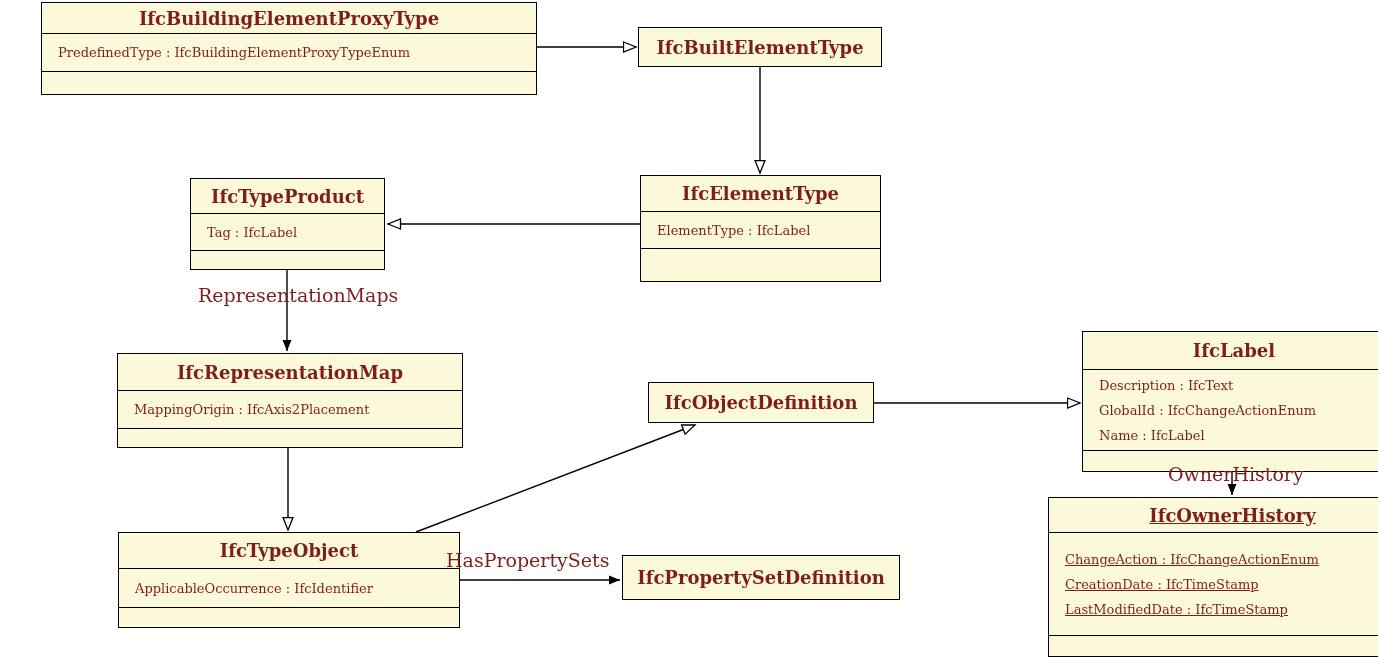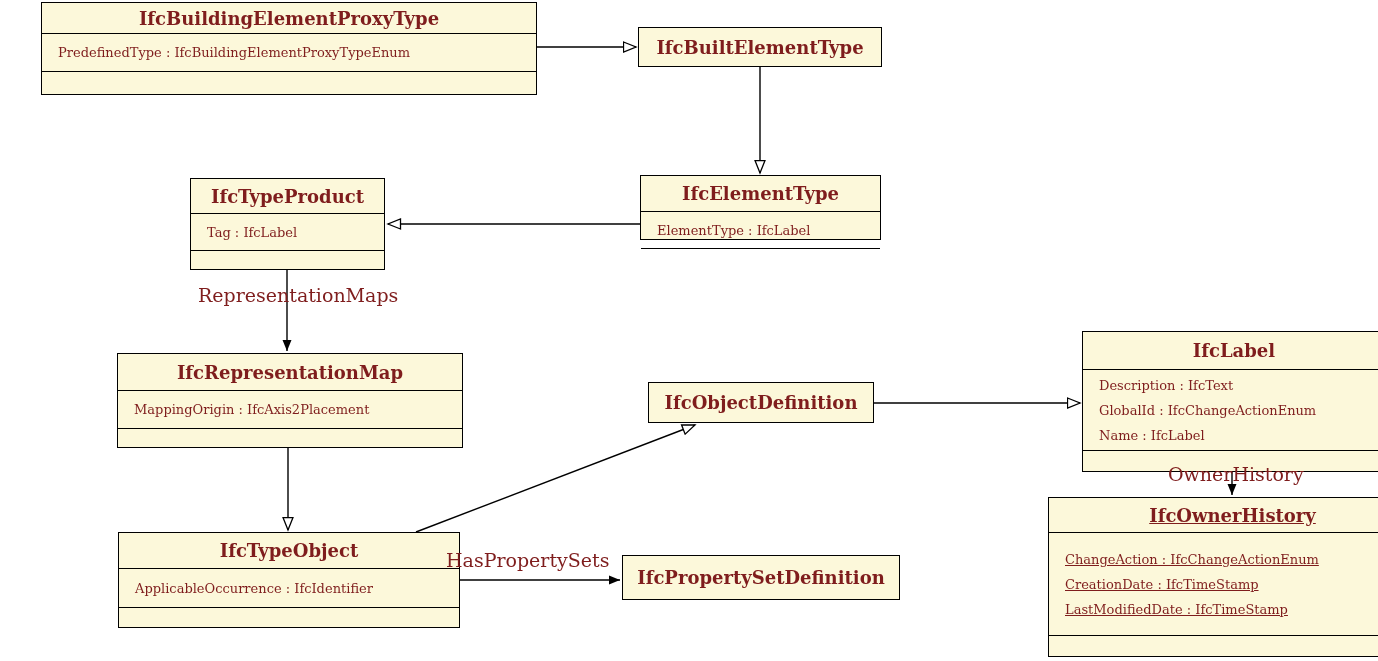--- a/index.html
+++ b/index.html
@@ -77,21 +77,21 @@
     <div class="uml-attrs" style="height:38px">
       <div class="uml-attr">PredefinedType : IfcBuildingElementProxyTypeEnum</div>
     </div>
     <div class="uml-empty"></div>
   </div>
 
   <div class="uml-box uml-single" style="left:598px; top:27px; width:244px; height:40px;">
     <div class="uml-title">IfcBuiltElementType</div>
   </div>
 
-  <div class="uml-box" style="left:600px; top:175px; width:241px; height:65px;">
+  <div class="uml-box" style="left:600px; top:175px; width:241px; height:107px;">
     <div class="uml-title" style="height:35px">IfcElementType</div>
     <div class="uml-attrs" style="height:37px">
       <div class="uml-attr">ElementType : IfcLabel</div>
     </div>
     <div class="uml-empty"></div>
   </div>
 
   <div class="uml-box" style="left:150px; top:178px; width:195px; height:92px;">
     <div class="uml-title" style="height:34px">IfcTypeProduct</div>
     <div class="uml-attrs" style="height:37px">

